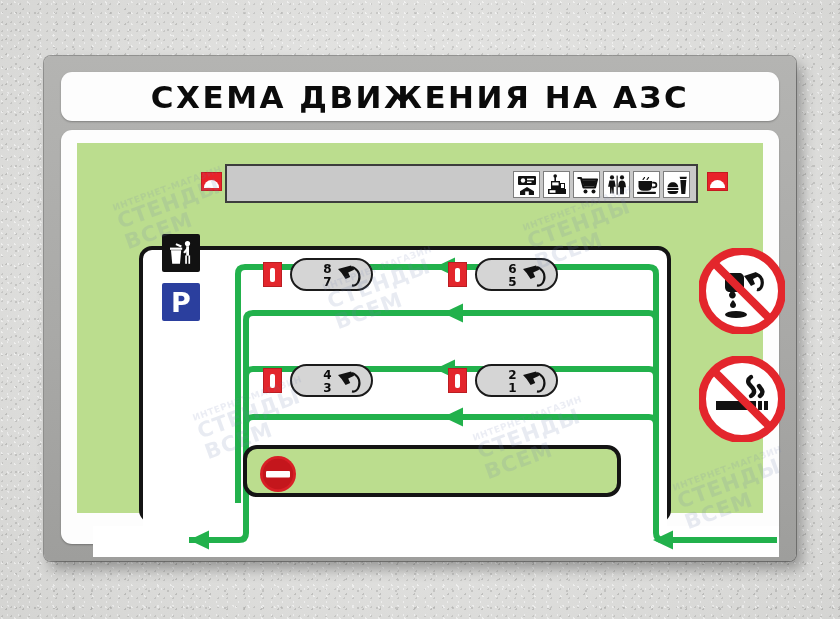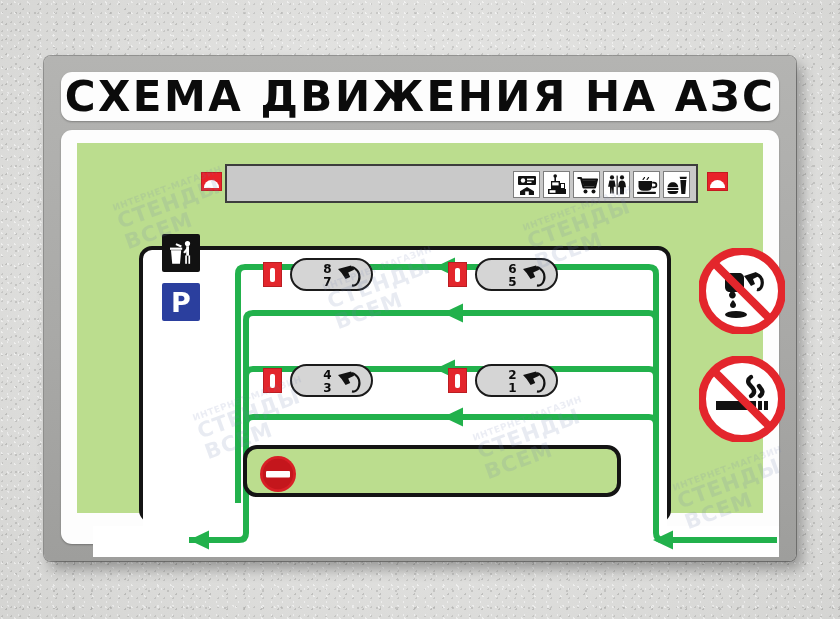--- a/index.html
+++ b/index.html
@@ -37,21 +37,21 @@
 
   .panel{
     position:absolute;background:#fdfdfd;border-radius:11px;
     box-shadow:0 1px 2px rgba(0,0,0,.28);
   }
   #title-panel{left:17px;top:16px;width:718px;height:49px;}
   #title-text{
     position:absolute;inset:0;
     display:flex;align-items:center;justify-content:center;
     font-family:"DejaVu Sans", sans-serif;
-    font-weight:700;font-size:42px;letter-spacing:2.5px;
+    font-weight:700;font-size:31px;letter-spacing:2.5px;
     color:#0b0b0b;white-space:nowrap;
   }
 
   #map-panel{left:17px;top:74px;width:718px;height:414px;}
 
   #green-field{
     position:absolute;left:16px;top:13px;width:686px;height:370px;
     background:#bbdd8e;
   }
 

